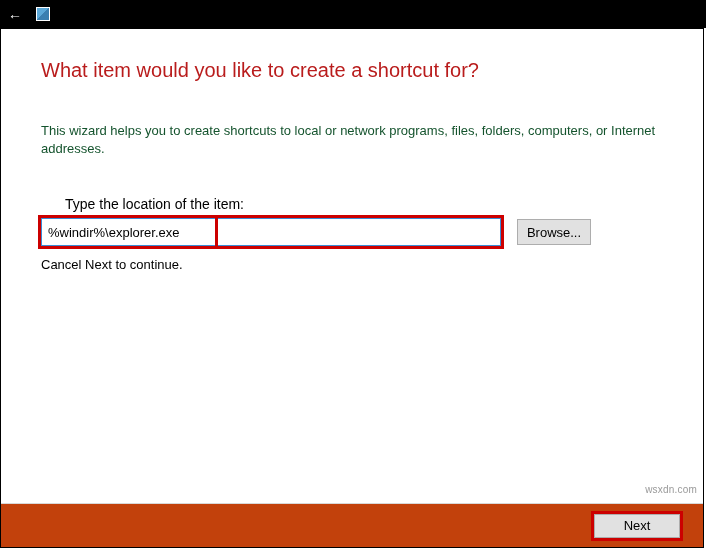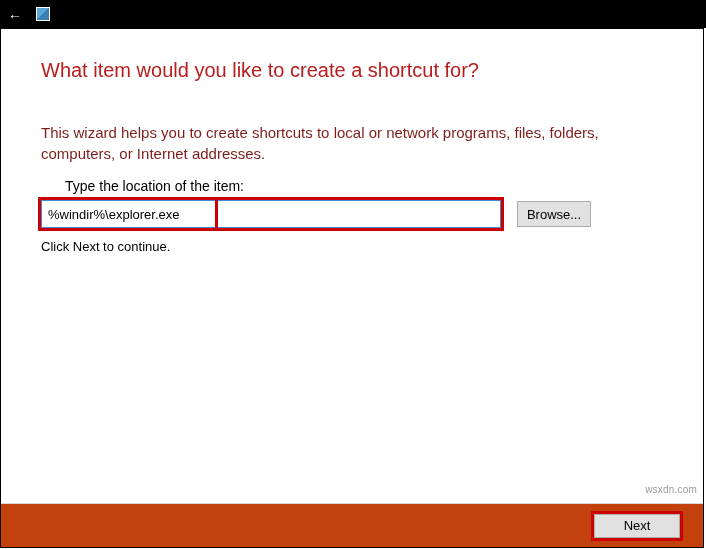--- a/index.html
+++ b/index.html
@@ -44,24 +44,24 @@
     .content {
       padding: 30px 40px 0 40px;
     }
     .heading {
       color: #b91c1c;
       font-size: 20px;
       font-weight: 400;
       margin-bottom: 40px;
     }
     .desc {
-      color: #7f1d1d;
-      font-size: 15px;
+      color: #14532d;
+      font-size: 13px;
       line-height: 1.4;
-      margin-bottom: 14px;
+      margin-bottom: 38px;
     }
     .label {
       color: #000;
       font-size: 14px;
       margin-bottom: 6px;
       margin-left: 24px;
     }
     .inputrow {
       display: flex;
       align-items: center;
@@ -166,21 +166,21 @@
     <div class="desc">This wizard helps you to create shortcuts to local or network programs, files, folders, computers, or Internet addresses.</div>
     <div class="label">Type the location of the item:</div>
     <div class="inputrow">
       <span class="input-wrap">
         <input type="text" class="input-box" value="%windir%\explorer.exe" style="">
         <span class="outer-red-input"></span>
         <span class="inner-red"></span>
       </span>
       <button class="browse-btn">Browse...</button>
     </div>
-    <div class="continue-text">Click Next to continue.</div>
+    <div class="continue-text">Cancel Next to continue.</div>
   </div>
 
   <div class="watermark">wsxdn.com</div>
 
   <div class="footer">
     <span class="btn-hl">
       <button class="btn">Next</button>
     </span>
   </div>
 </div>

